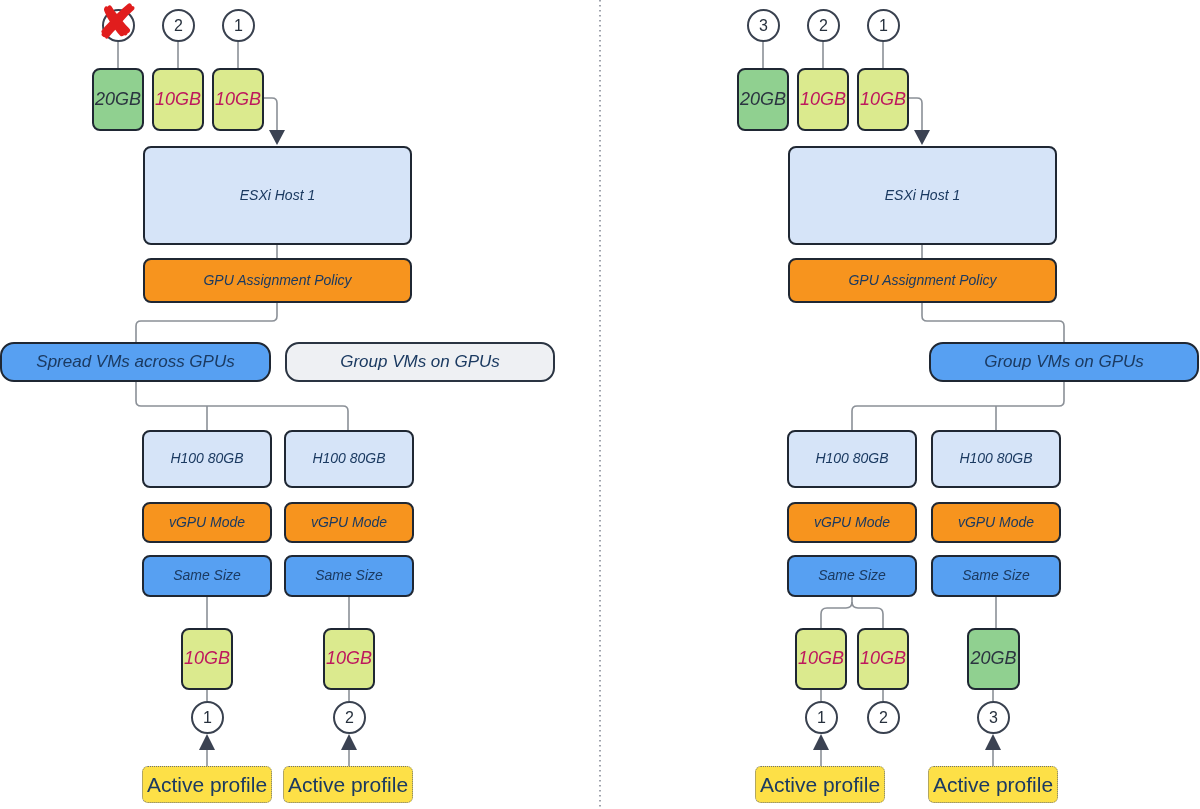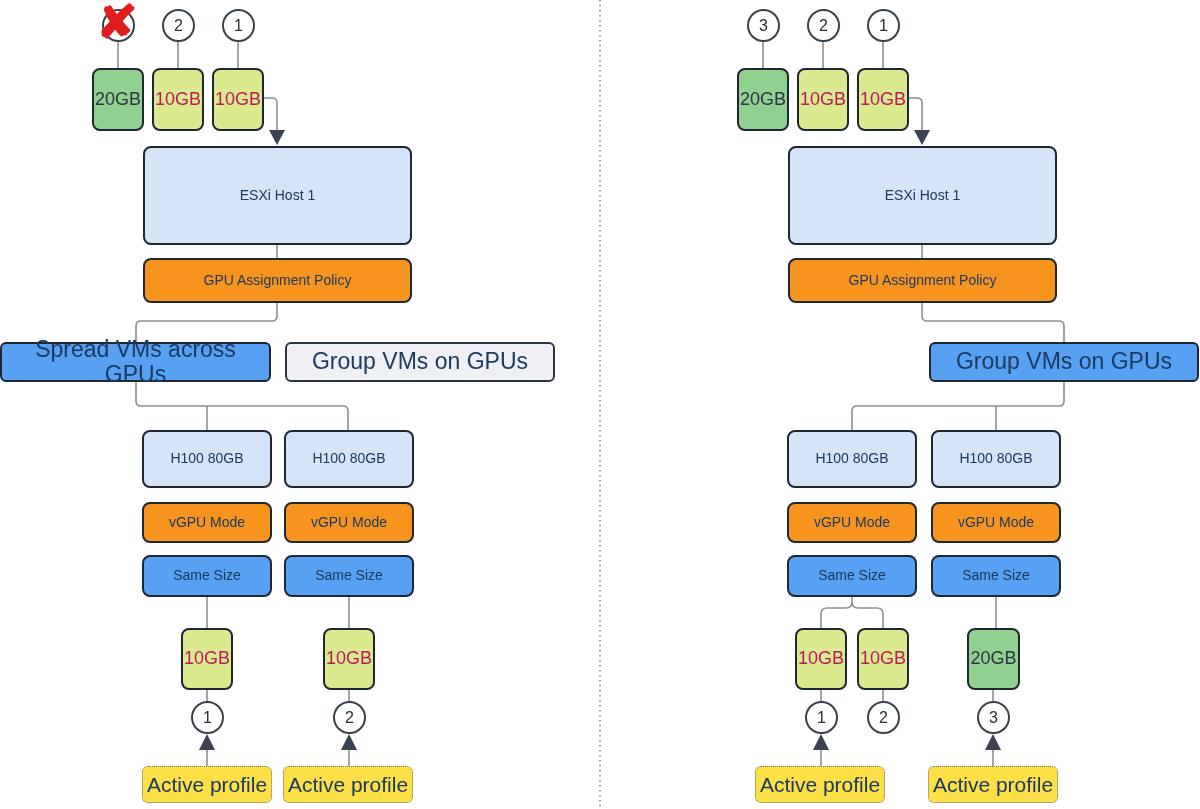--- a/index.html
+++ b/index.html
@@ -5,29 +5,29 @@
   html,body{margin:0;padding:0;background:#ffffff;}
   #stage{
     position:relative;width:1200px;height:809px;background:#fff;overflow:hidden;
     font-family:"Liberation Sans", sans-serif;
   }
   #wires{position:absolute;left:0;top:0;z-index:0;}
   .node{
     position:absolute;box-sizing:border-box;z-index:2;
     border:2px solid var(--border);border-radius:8px;
     display:flex;align-items:center;justify-content:center;
-    color:var(--navy);font-size:17px;line-height:1.1;text-align:center;
+    color:var(--navy);font-size:17px;line-height:1.1;text-align:center;font-style:italic;
   }
   .lightblue{background:var(--light-blue);}
   .orange{background:var(--orange);text-align:center;}
   .blue{background:var(--blue);}
   .grey{background:var(--grey);}
   .green{background:var(--green);color:#2b3440;}
   .yg{background:var(--yellow-green);color:#be185d;}
-  .opt{border-radius:6px;font-size:23px;}
+  .opt{border-radius:14px;font-size:17px;}
   .big{font-size:14px;}
   .gb{font-size:18px;border-radius:8px;padding:0;}
   .circ{
     position:absolute;box-sizing:border-box;z-index:2;width:33px;height:33px;
     border:2px solid #39414f;border-radius:50%;background:#fff;
     display:flex;align-items:center;justify-content:center;
     font-size:16px;color:#26303d;
   }
   .xmark{
     position:absolute;z-index:3;color:var(--red-x);

